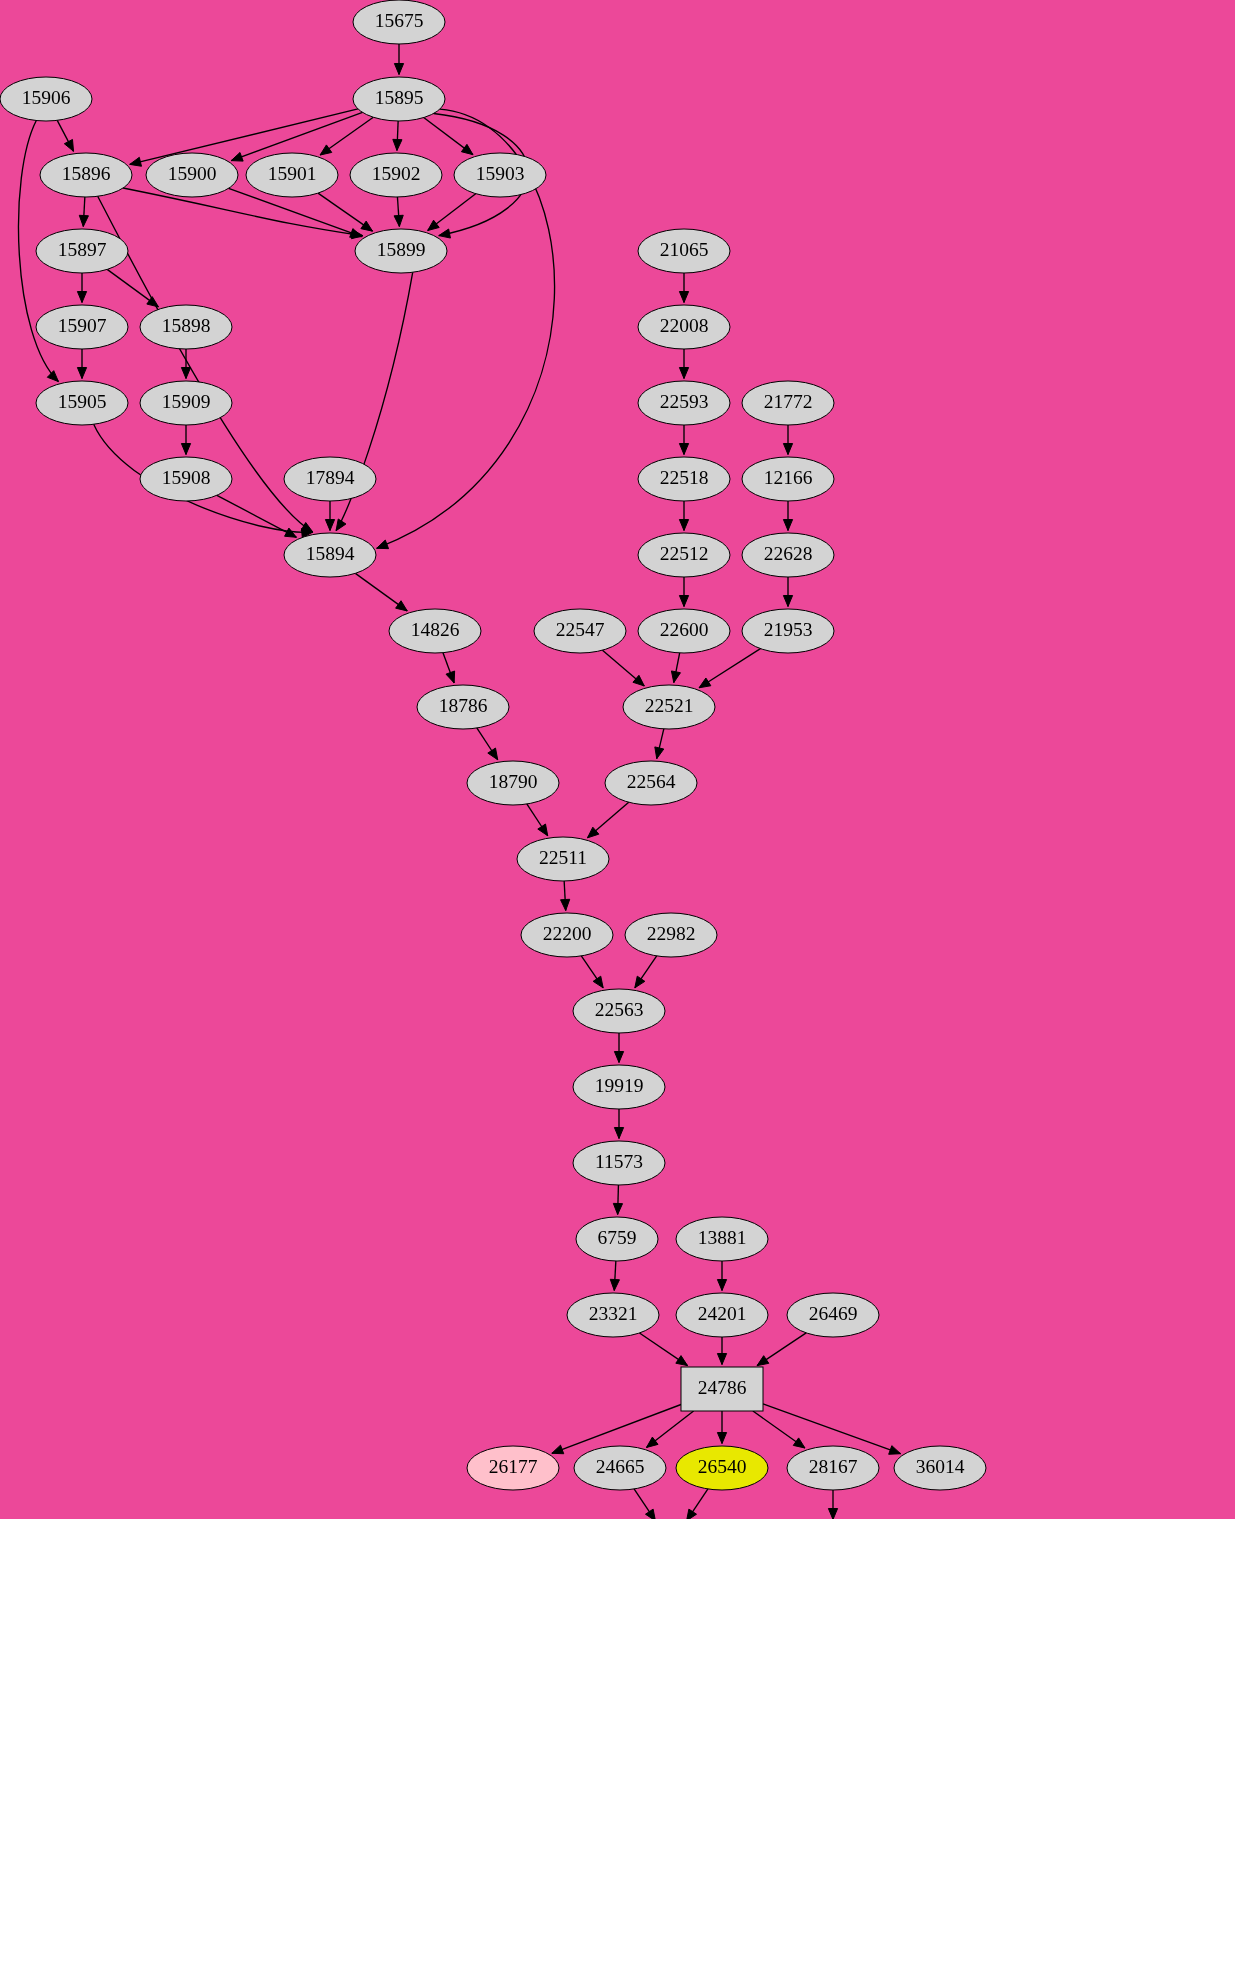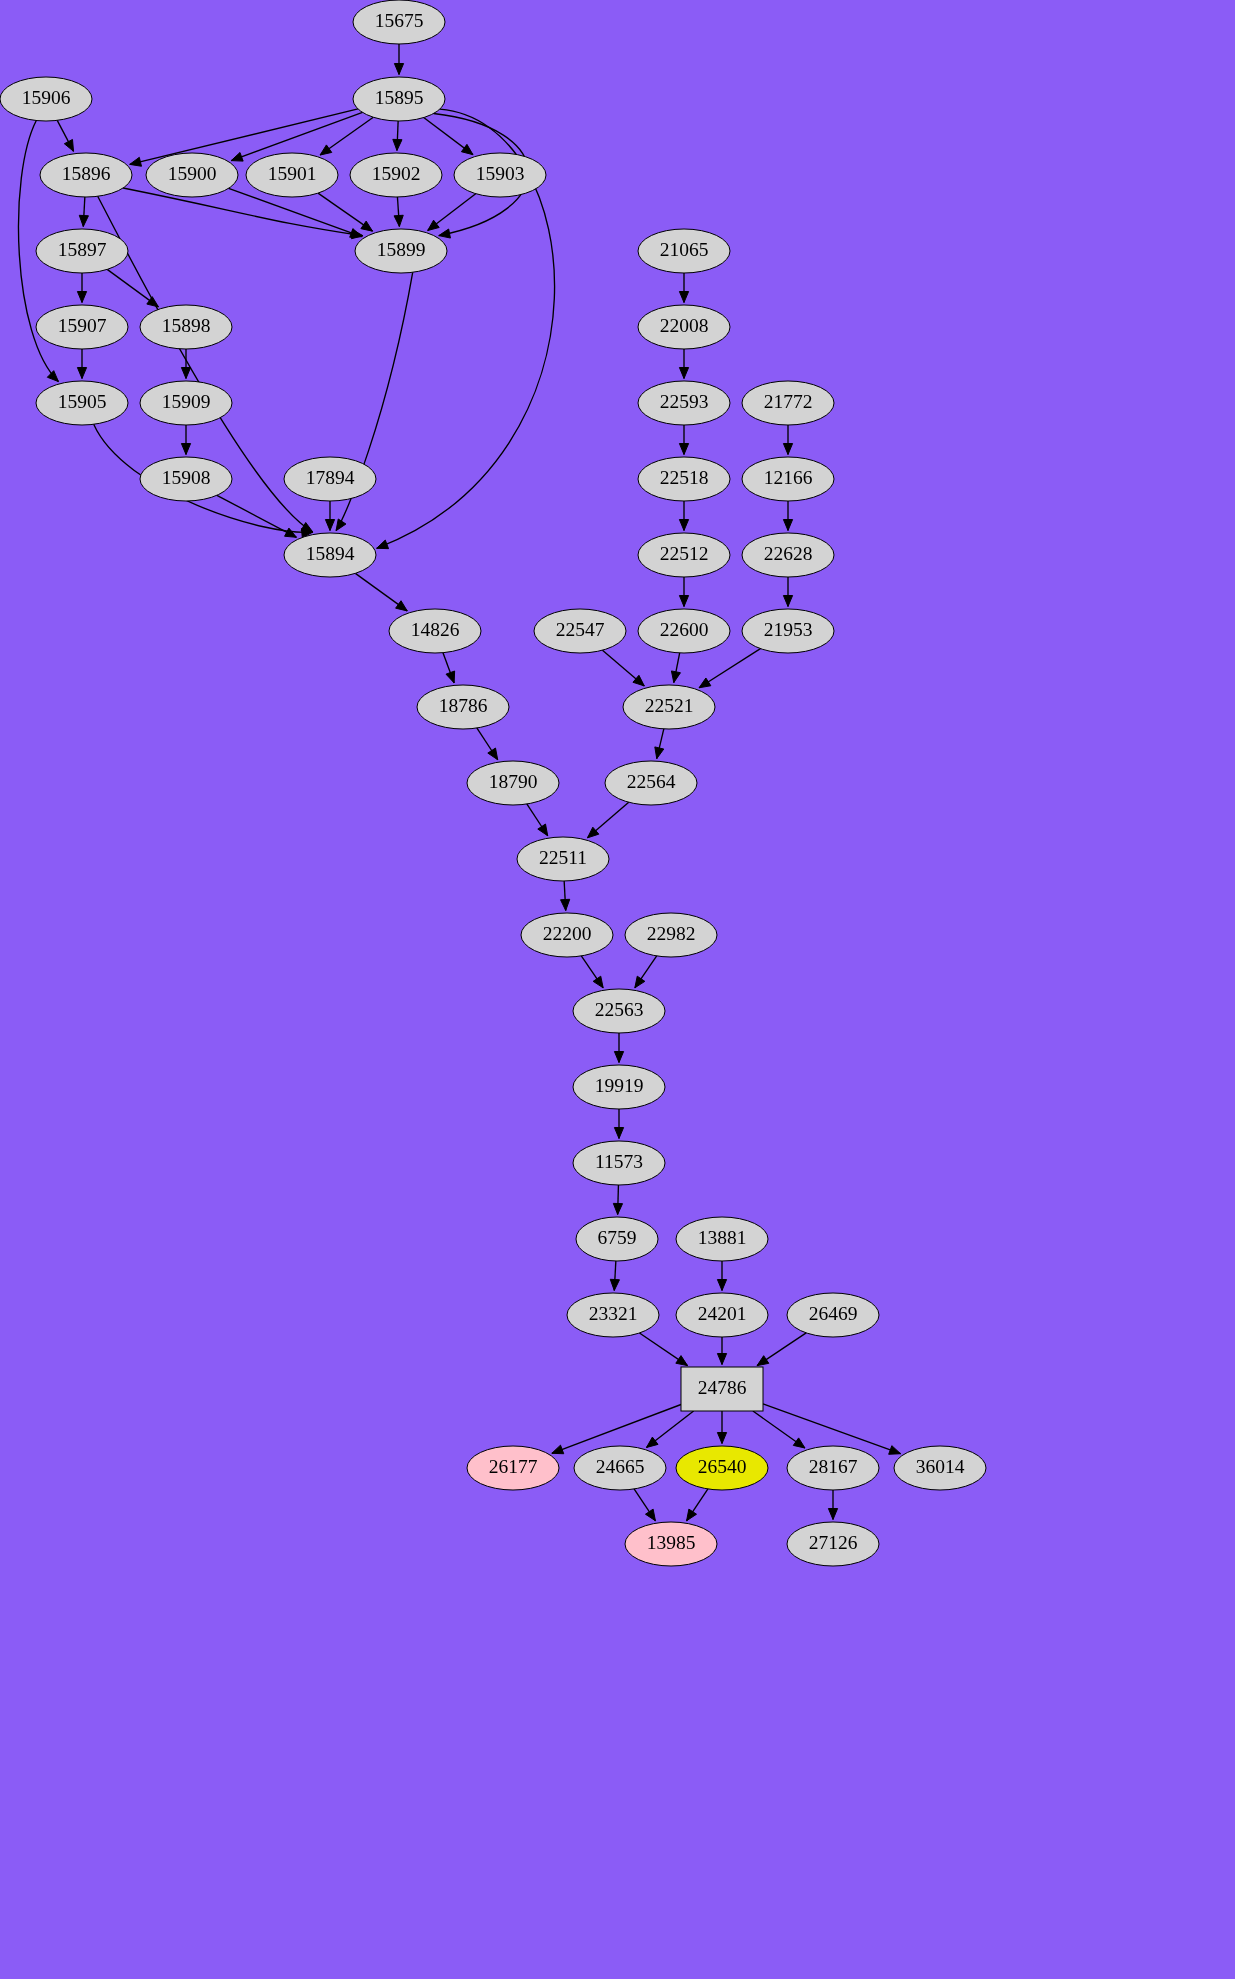--- a/index.html
+++ b/index.html
@@ -3,22 +3,22 @@
 <meta charset="utf-8">
 <style>
   html, body {
     margin: 0;
     padding: 0;
     background: #ffffff;
   }
   #graph-root {
     position: relative;
     width: 1235px;
-    height: 1979px;
-    background: #8b5cf6;
+    height: 1519px;
+    background: #ec4899;
     font-family: "Liberation Serif", "DejaVu Serif", serif;
   }
   svg#graph-canvas {
     display: block;
     width: 1235px;
     height: 1979px;
   }
   .node-shape {
     stroke: #000000;
     stroke-width: 1px;

